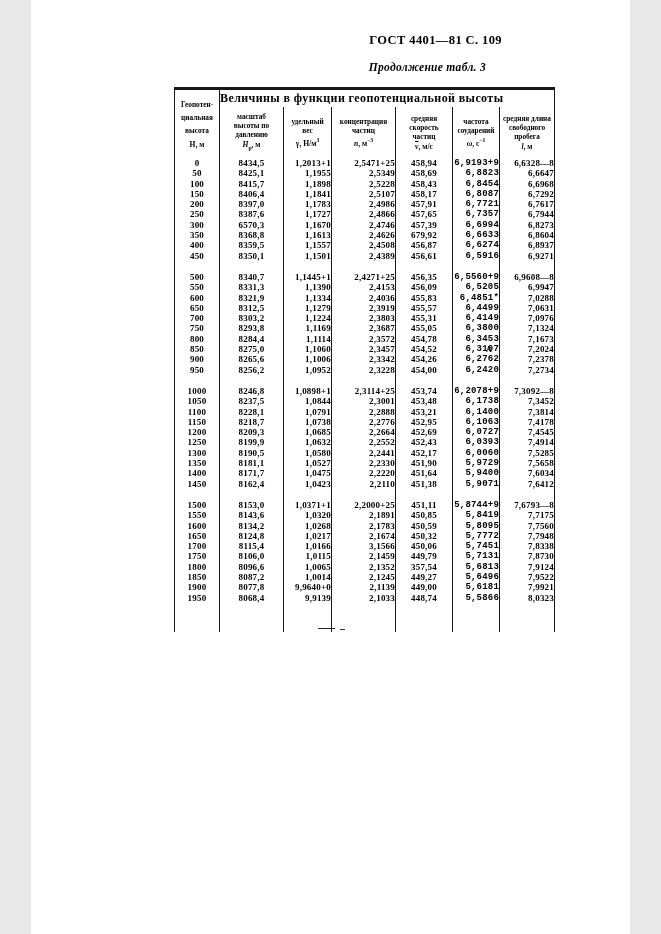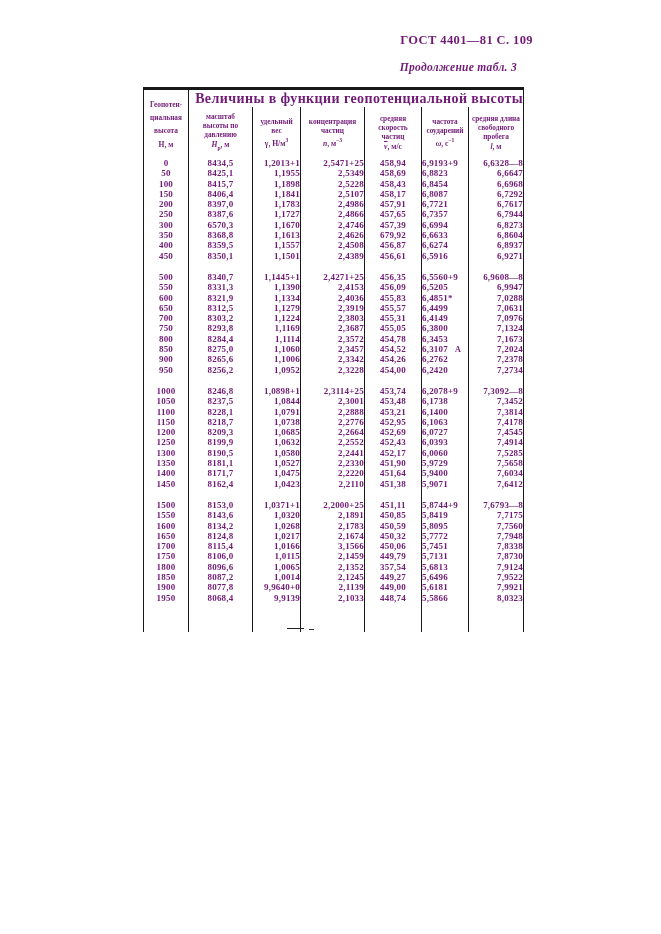--- a/index.html
+++ b/index.html
@@ -1,18 +1,18 @@
 <!DOCTYPE html>
 <html><head>
 <meta charset="utf-8">
 <style>
   html,body{margin:0;padding:0;background:#e8e8e8;}
   .page{
-    position:relative;width:661px;height:934px;background:#ffffff;
-    font-family:"Liberation Serif","DejaVu Serif",serif;color:#701a75;
+    position:relative;width:599px;height:934px;background:#ffffff;
+    font-family:"Liberation Serif","DejaVu Serif",serif;color:#000000;
     overflow:hidden;margin:0 auto;
   }
   .doc-ref{
     position:absolute;top:33px;right:128px;
     font-size:12.5px;font-weight:bold;letter-spacing:0.4px;white-space:nowrap;
   }
   .continuation{
     position:absolute;top:61px;right:144px;
     font-size:11.5px;font-weight:bold;font-style:italic;letter-spacing:0.3px;white-space:nowrap;
   }
@@ -23,41 +23,41 @@
     border-left:1px solid #181818;border-right:1px solid #181818;
   }
   table.data th, table.data td{
     margin:0;padding:0;border:0;vertical-align:middle;
     font-weight:bold;overflow:hidden;
   }
   table.data th{border-left:1px solid #181818;}
   table.data td{border-left:1px solid #181818;}
   th.c0g{border-left:none !important;}
   .group-head{
-    height:17px;font-size:14px;letter-spacing:0.4px;text-align:right;
+    height:17px;font-size:12px;letter-spacing:0.4px;text-align:left;
     border-bottom:1.5px solid #181818;
   }
   .colhead{
     font-size:7.3px;line-height:9px;text-align:center;
     border-bottom:1.5px solid #181818;height:51px;
   }
   th.c0g{border-bottom:1.5px solid #181818;font-size:7.3px;line-height:13px;text-align:center;}
   .hlines{white-space:pre-line;}
   .sym{margin-top:1px;font-size:7.6px;}
   .sym sub{font-size:5.6px;}
   .sym sup{font-size:5.6px;}
   .sym .ov{text-decoration:overline;font-style:italic;}
   .sym i{font-style:italic;}
   tbody td{
     font-size:9px;line-height:10.3px;letter-spacing:0.2px;white-space:nowrap;
   }
   td.a-center{text-align:center;}
   td.a-left2{text-align:right;padding-left:3px;}
   td.a-left3{text-align:right;padding-left:5px;}
-  td.a-left5{text-align:left;padding-left:7px;}
+  td.a-left5{text-align:right;padding-left:7px;font-family:Liberation Mono, monospace;}
   td.a-left6{text-align:right;padding-left:6px;}
   tr.gap td{height:11px;}
   tr.tail td{height:29px;}
   .artifact-a{
     position:absolute;left:455px;top:345px;font-size:8px;font-weight:bold;
   }
   .end-dash{
     position:absolute;left:287px;top:628px;width:17px;border-top:1.2px solid #222;
   }
   .end-dash2{

